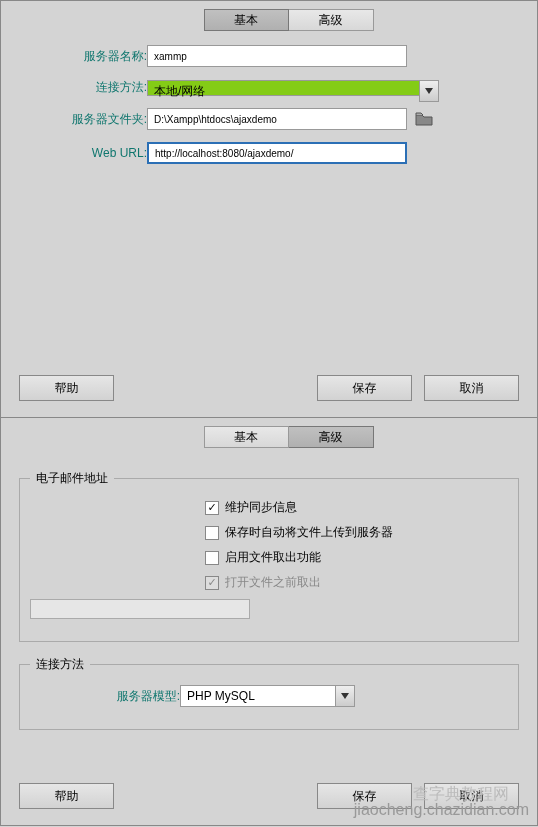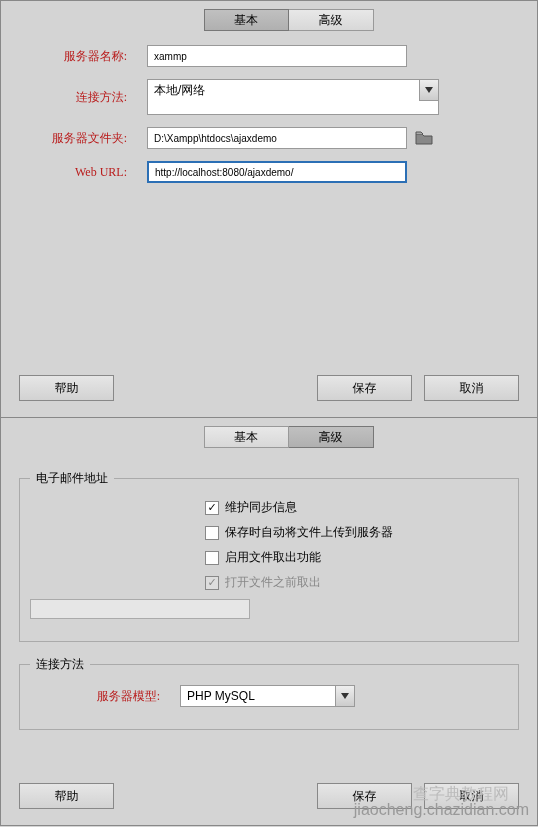--- a/index.html
+++ b/index.html
@@ -5,25 +5,25 @@
 * { box-sizing: border-box; margin: 0; padding: 0; font-family: "Microsoft YaHei", Arial, sans-serif; font-size: 12px; }
 body { background: #d4d4d4; width: 538px; height: 827px; overflow: hidden; }
 .panel { border: 1px solid #888; background: #d4d4d4; margin: 0; position: relative; }
 .panel-top { height: 418px; }
 .panel-bottom { height: 408px; border-top: none; }
 .tabs { display: flex; justify-content: center; gap: 0; padding-top: 8px; padding-bottom: 14px; padding-left: 39px; }
 .tab { width: 85px; height: 22px; border: 1px solid #999; background: linear-gradient(#e8e8e8,#d8d8d8); text-align: center; line-height: 20px; cursor: pointer; }
 .tab.active { background: linear-gradient(#c0c0c0,#b0b0b0); border: 1px solid #777; }
 .tab + .tab { border-left: none; }
 .form-row { display: flex; align-items: center; margin-bottom: 12px; padding: 0 18px; }
-.form-label { width: 128px; text-align: right; padding-right: 20px; color: #b91c1c; font-family: Liberation Serif, serif; }
+.form-label { width: 128px; text-align: right; padding-right: 0; color: #0f766e; }
 .text-input { flex: 1; height: 22px; border: 1px solid #999; background: #fff; padding: 0 6px; font-size: 10px; max-width: 260px; }
 .text-input.blue { border: 2px solid #2b6fb5; max-width: 260px; }
 .select-wrap { position: relative; flex: 1; max-width: 292px; }
-.select-input { width: 100%; height: 36px; border: 1px solid #999; background: #ffffff; padding: 0 22px 0 6px; line-height: 20px; }
+.select-input { width: 100%; height: 16px; border: 1px solid #999; background: #84cc16; padding: 0 22px 0 6px; line-height: 20px; }
 .select-arrow { position: absolute; right: 0; top: 0; width: 20px; height: 22px; border: 1px solid #999; background: linear-gradient(#eee,#ccc); display: flex; align-items: center; justify-content: center; }
 .select-arrow svg { width: 8px; height: 6px; }
 .folder-icon { width: 18px; height: 16px; margin-left: 8px; display: inline-block; }
 .folder-icon svg { width: 100%; height: 100%; }
 .folder-row .text-input { max-width: 260px; }
 .btn-row { display: flex; gap: 12px; padding: 0 18px 16px 18px; position: absolute; bottom: 0; left: 0; right: 0; }
 .btn { width: 95px; height: 26px; border: 1px solid #888; background: linear-gradient(#e6e6e6,#d2d2d2); text-align: center; line-height: 24px; cursor: pointer; }
 .btn-row .spacer { flex: 1; }
 fieldset { border: 1px solid #aaa; margin: 8px 18px 14px 18px; padding: 12px 10px; }
 legend { padding: 0 6px; color: #000; }

